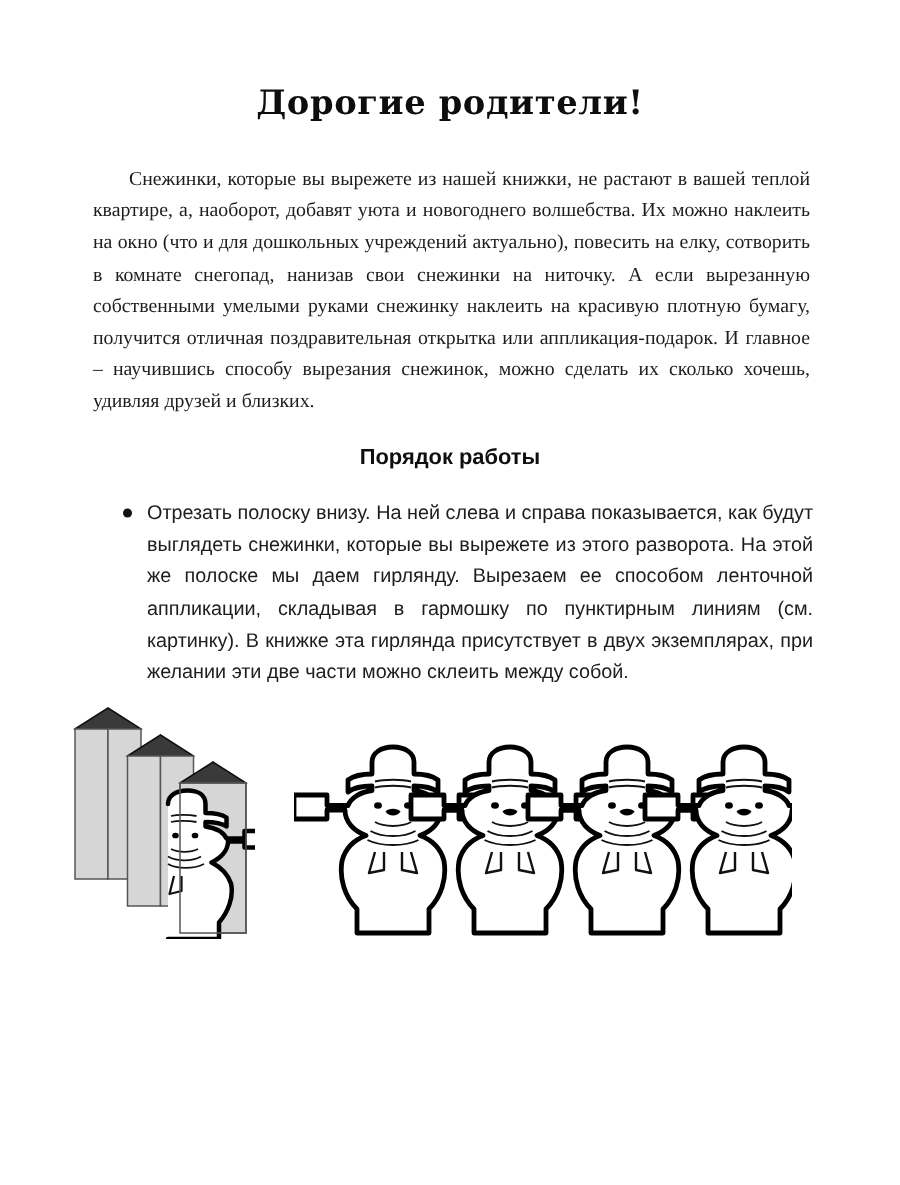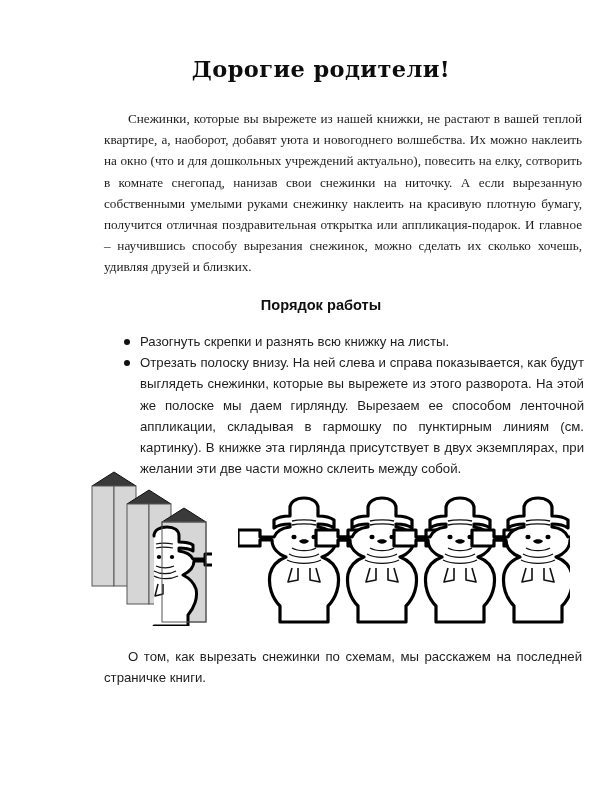--- a/index.html
+++ b/index.html
@@ -13,21 +13,20 @@
     position: relative;
     font-family: "Liberation Sans", sans-serif;
     color: #1a1a1a;
     overflow: hidden;
   }
 
   .page {
     position: absolute;
     inset: 0;
     background: #ffffff;
-    margin-left: 42px;
   }
 
   
   .doc-title {
     position: absolute;
     left: 0;
     right: 0;
     top: 56px;
     text-align: center;
     font-family: "DejaVu Serif", "Liberation Serif", serif;
@@ -118,24 +117,20 @@
 
   <div class="doc-title">Дорогие родители!</div>
 
   <div class="body-block" id="intro-paragraph" style="top:108px;">
     <p class="para">Снежинки, которые вы вырежете из нашей книжки, не растают в вашей теплой квартире, а, наоборот, добавят уюта и новогоднего волшебства. Их можно наклеить на окно (что и для дошкольных учреждений актуально), повесить на елку, сотворить в комнате снегопад, нанизав свои снежинки на ниточку. А если вырезанную собственными умелыми руками снежинку наклеить на красивую плотную бумагу, получится отличная поздравительная открытка или аппликация-подарок. И главное – научившись способу вырезания снежинок, можно сделать их сколько хочешь, удивляя друзей и близких.</p>
   </div>
 
   <div class="section-heading">Порядок работы</div>
 
   <ul class="steps">
-    <li>
-      <span class="bullet"></span>
-      <span>Разогнуть скрепки и разнять всю книжку на листы.</span>
-    </li>
     <li>
       <span class="bullet"></span>
       <span>Отрезать полоску внизу. На ней слева и справа показывается, как будут выглядеть снежинки, которые вы вырежете из этого разворота. На этой же полоске мы даем гирлянду. Вырезаем ее способом ленточной аппликации, складывая в гармошку по пунктирным линиям (см. картинку). В книжке эта гирлянда присутствует в двух экземплярах, при желании эти две части можно склеить между собой.</span>
     </li>
   </ul>
 
   <div class="illustration">
     <svg width="600" height="160" viewBox="0 0 600 160" xmlns="http://www.w3.org/2000/svg">
 
       <defs>
@@ -260,16 +255,15 @@
         </g>
 
         <rect x="-40" y="-10" width="26" height="150" fill="#ffffff"></rect>
         <rect x="318" y="-10" width="60" height="150" fill="#ffffff"></rect>
       </g>
 
     </svg>
   </div>
 
   <div class="body-block" id="closing-block">
-    <p class="para">О том, как вырезать снежинки по схемам, мы расскажем на последней страничке книги.</p>
   </div>
 
 </div>
 
 </body></html>

